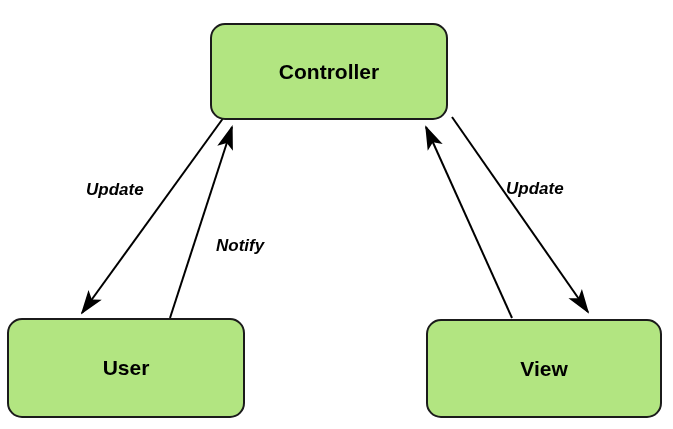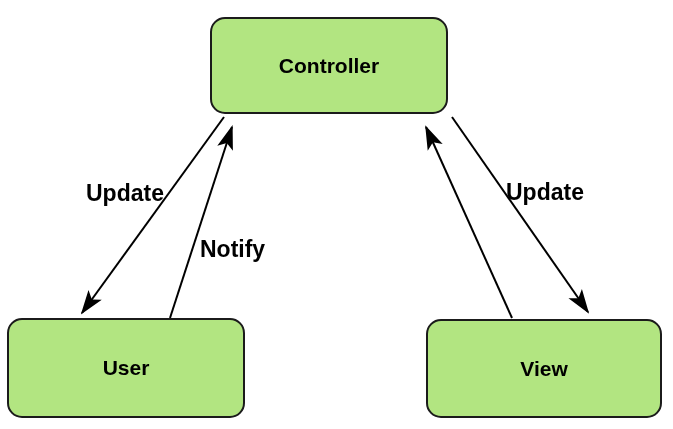--- a/index.html
+++ b/index.html
@@ -35,32 +35,33 @@
     background: var(--node-fill, #b2e581);
     border: 2px solid var(--node-border, #1b1b1b);
     border-radius: 15px;
     display: flex;
     align-items: center;
     justify-content: center;
     font-weight: bold;
     font-size: 21px;
     color: var(--text-color, #000000);
   }
-  .node-controller { left: 210px; top: 17px;  width: 238px; height: 97px; }
+  .node-controller { left: 210px; top: 23px;  width: 238px; height: 97px; }
   .node-model      { left: 7px;   top: 318px; width: 238px; height: 100px; }
   .node-view       { left: 426px; top: 319px; width: 236px; height: 99px; }
   .edge-label {
     position: absolute;
     font-weight: bold;
-    font-size: 23px;
+    font-size: 17px;
     color: var(--text-color, #000000);
     white-space: nowrap;
+    font-style: italic;
   }
   .label-update-left  { left: 86px;  top: 180px; }
-  .label-notify       { left: 200px; top: 236px; }
+  .label-notify       { left: 216px; top: 236px; }
   .label-user-action  { left: 362px; top: 221px; }
   .label-update-right { left: 506px; top: 179px; }
 </style>
 </head>
 <body>
 
 <div class="canvas">
 
   <svg class="edges-layer" viewBox="0 0 673 429" xmlns="http://www.w3.org/2000/svg">
     <defs>

